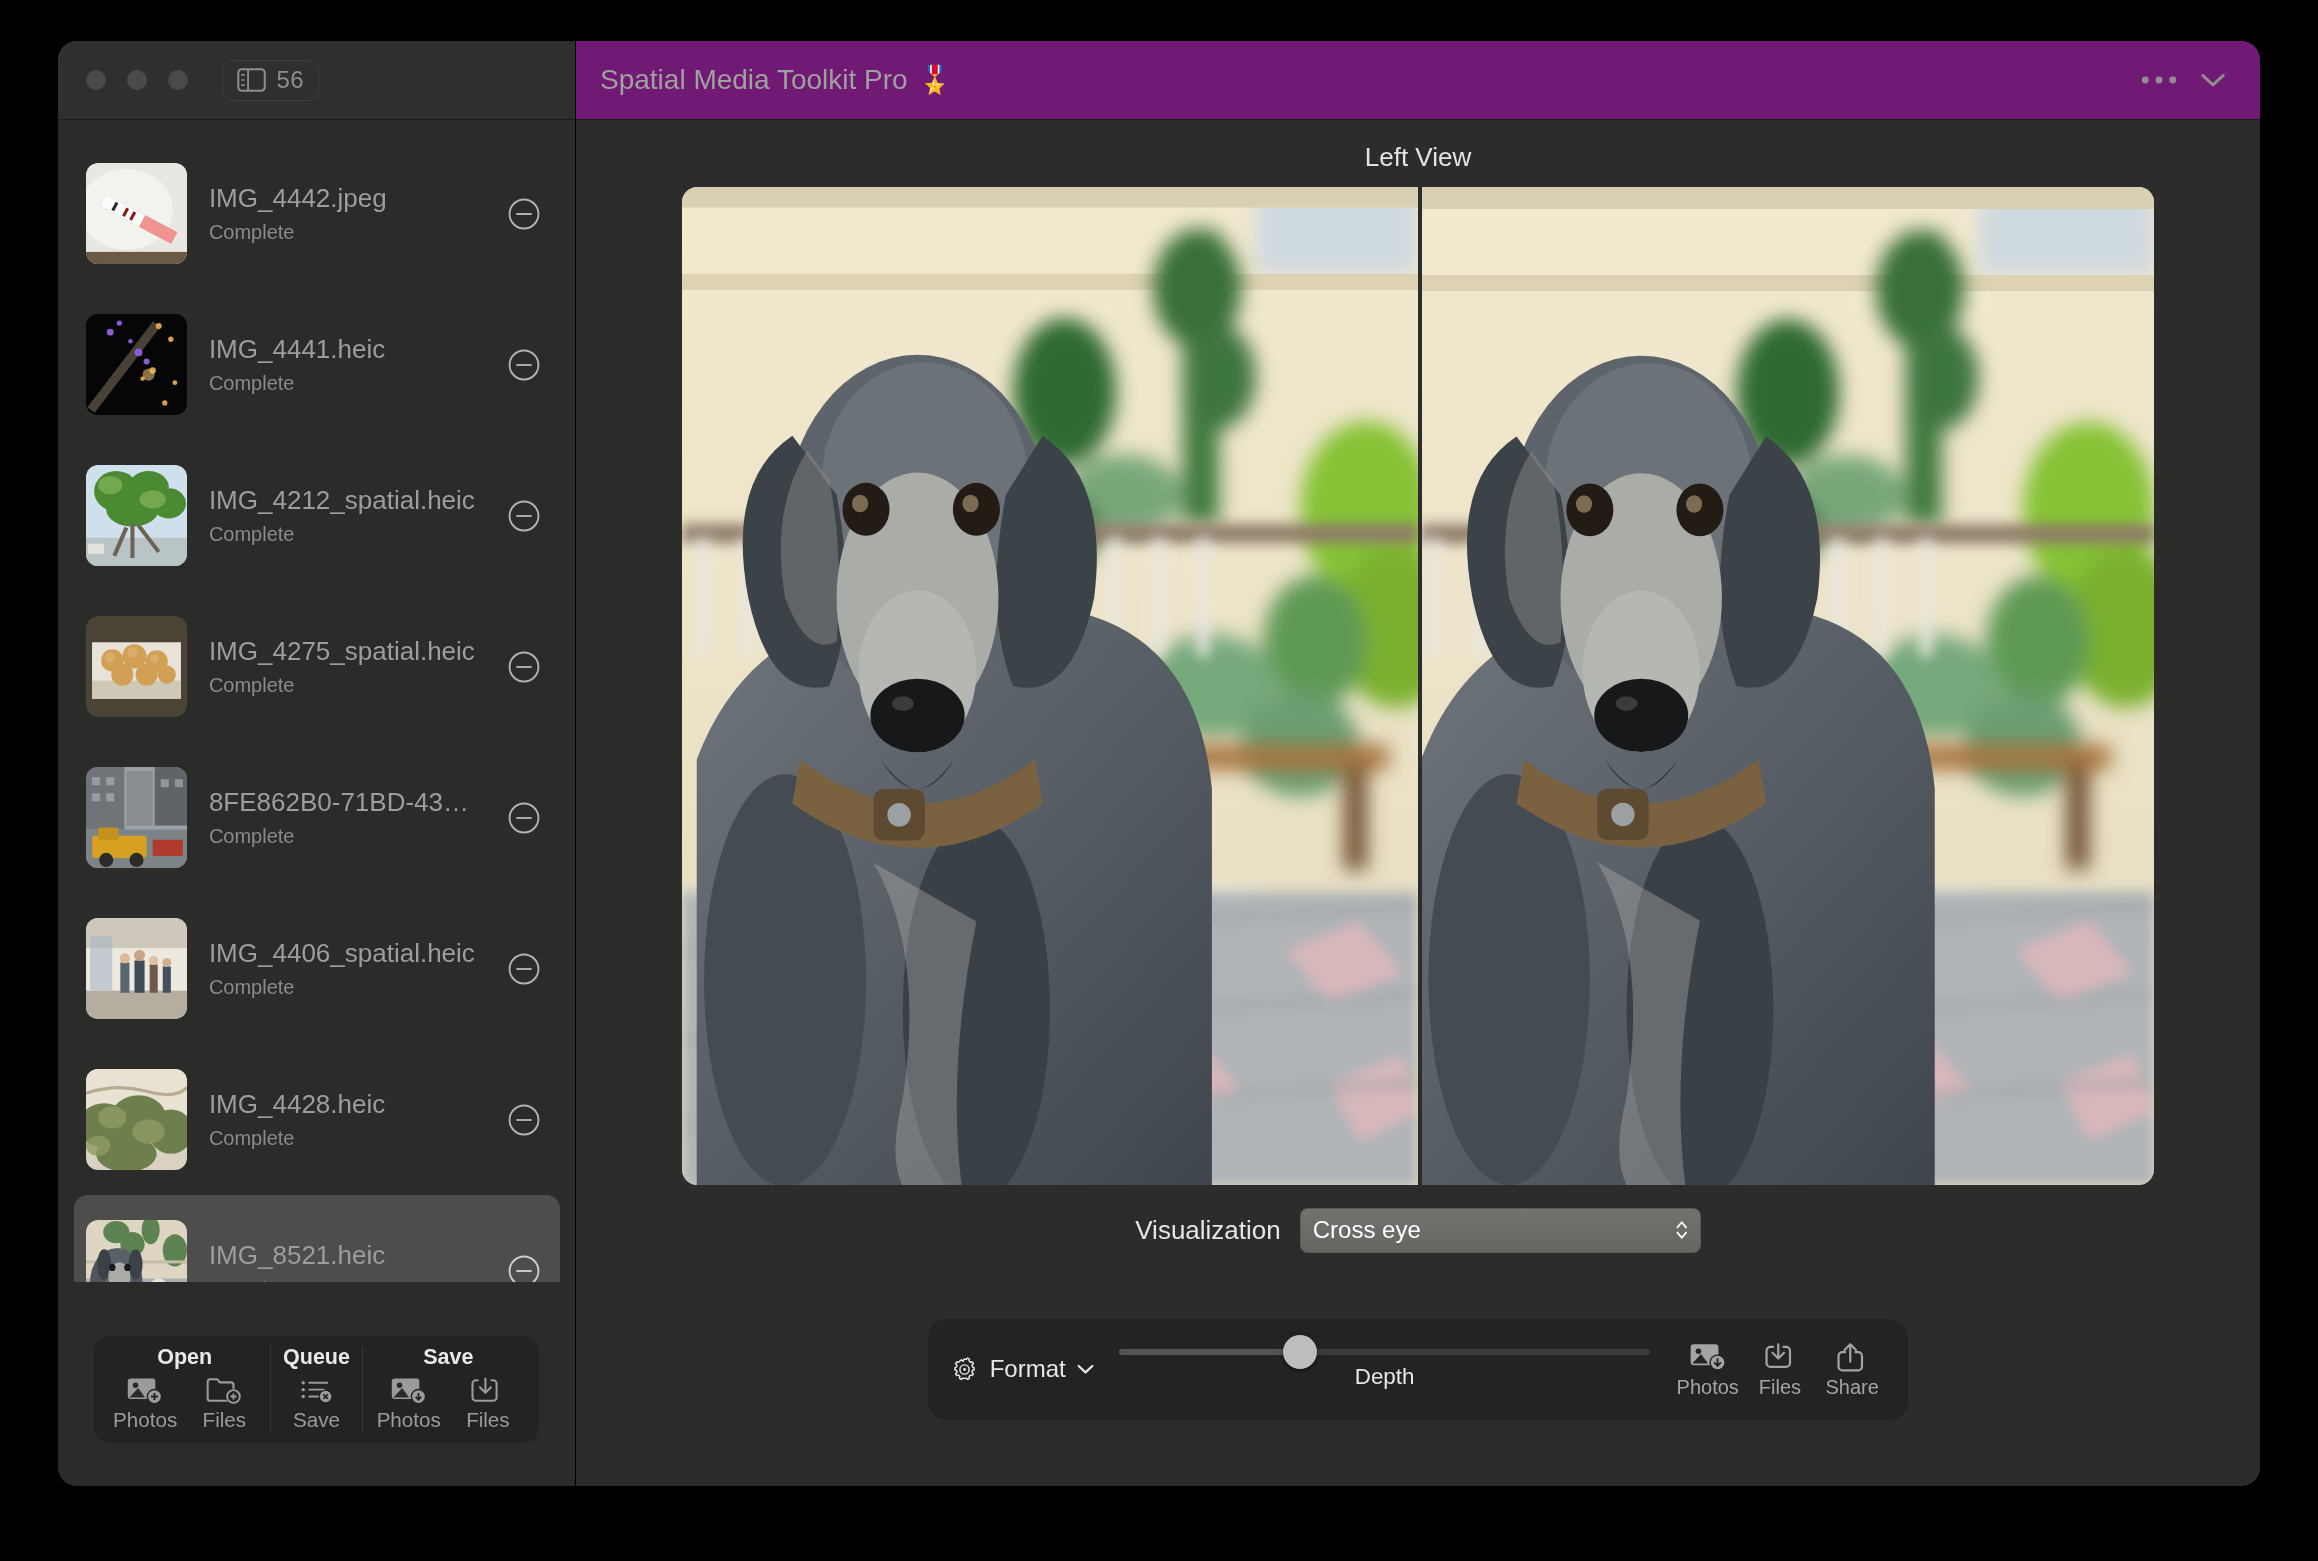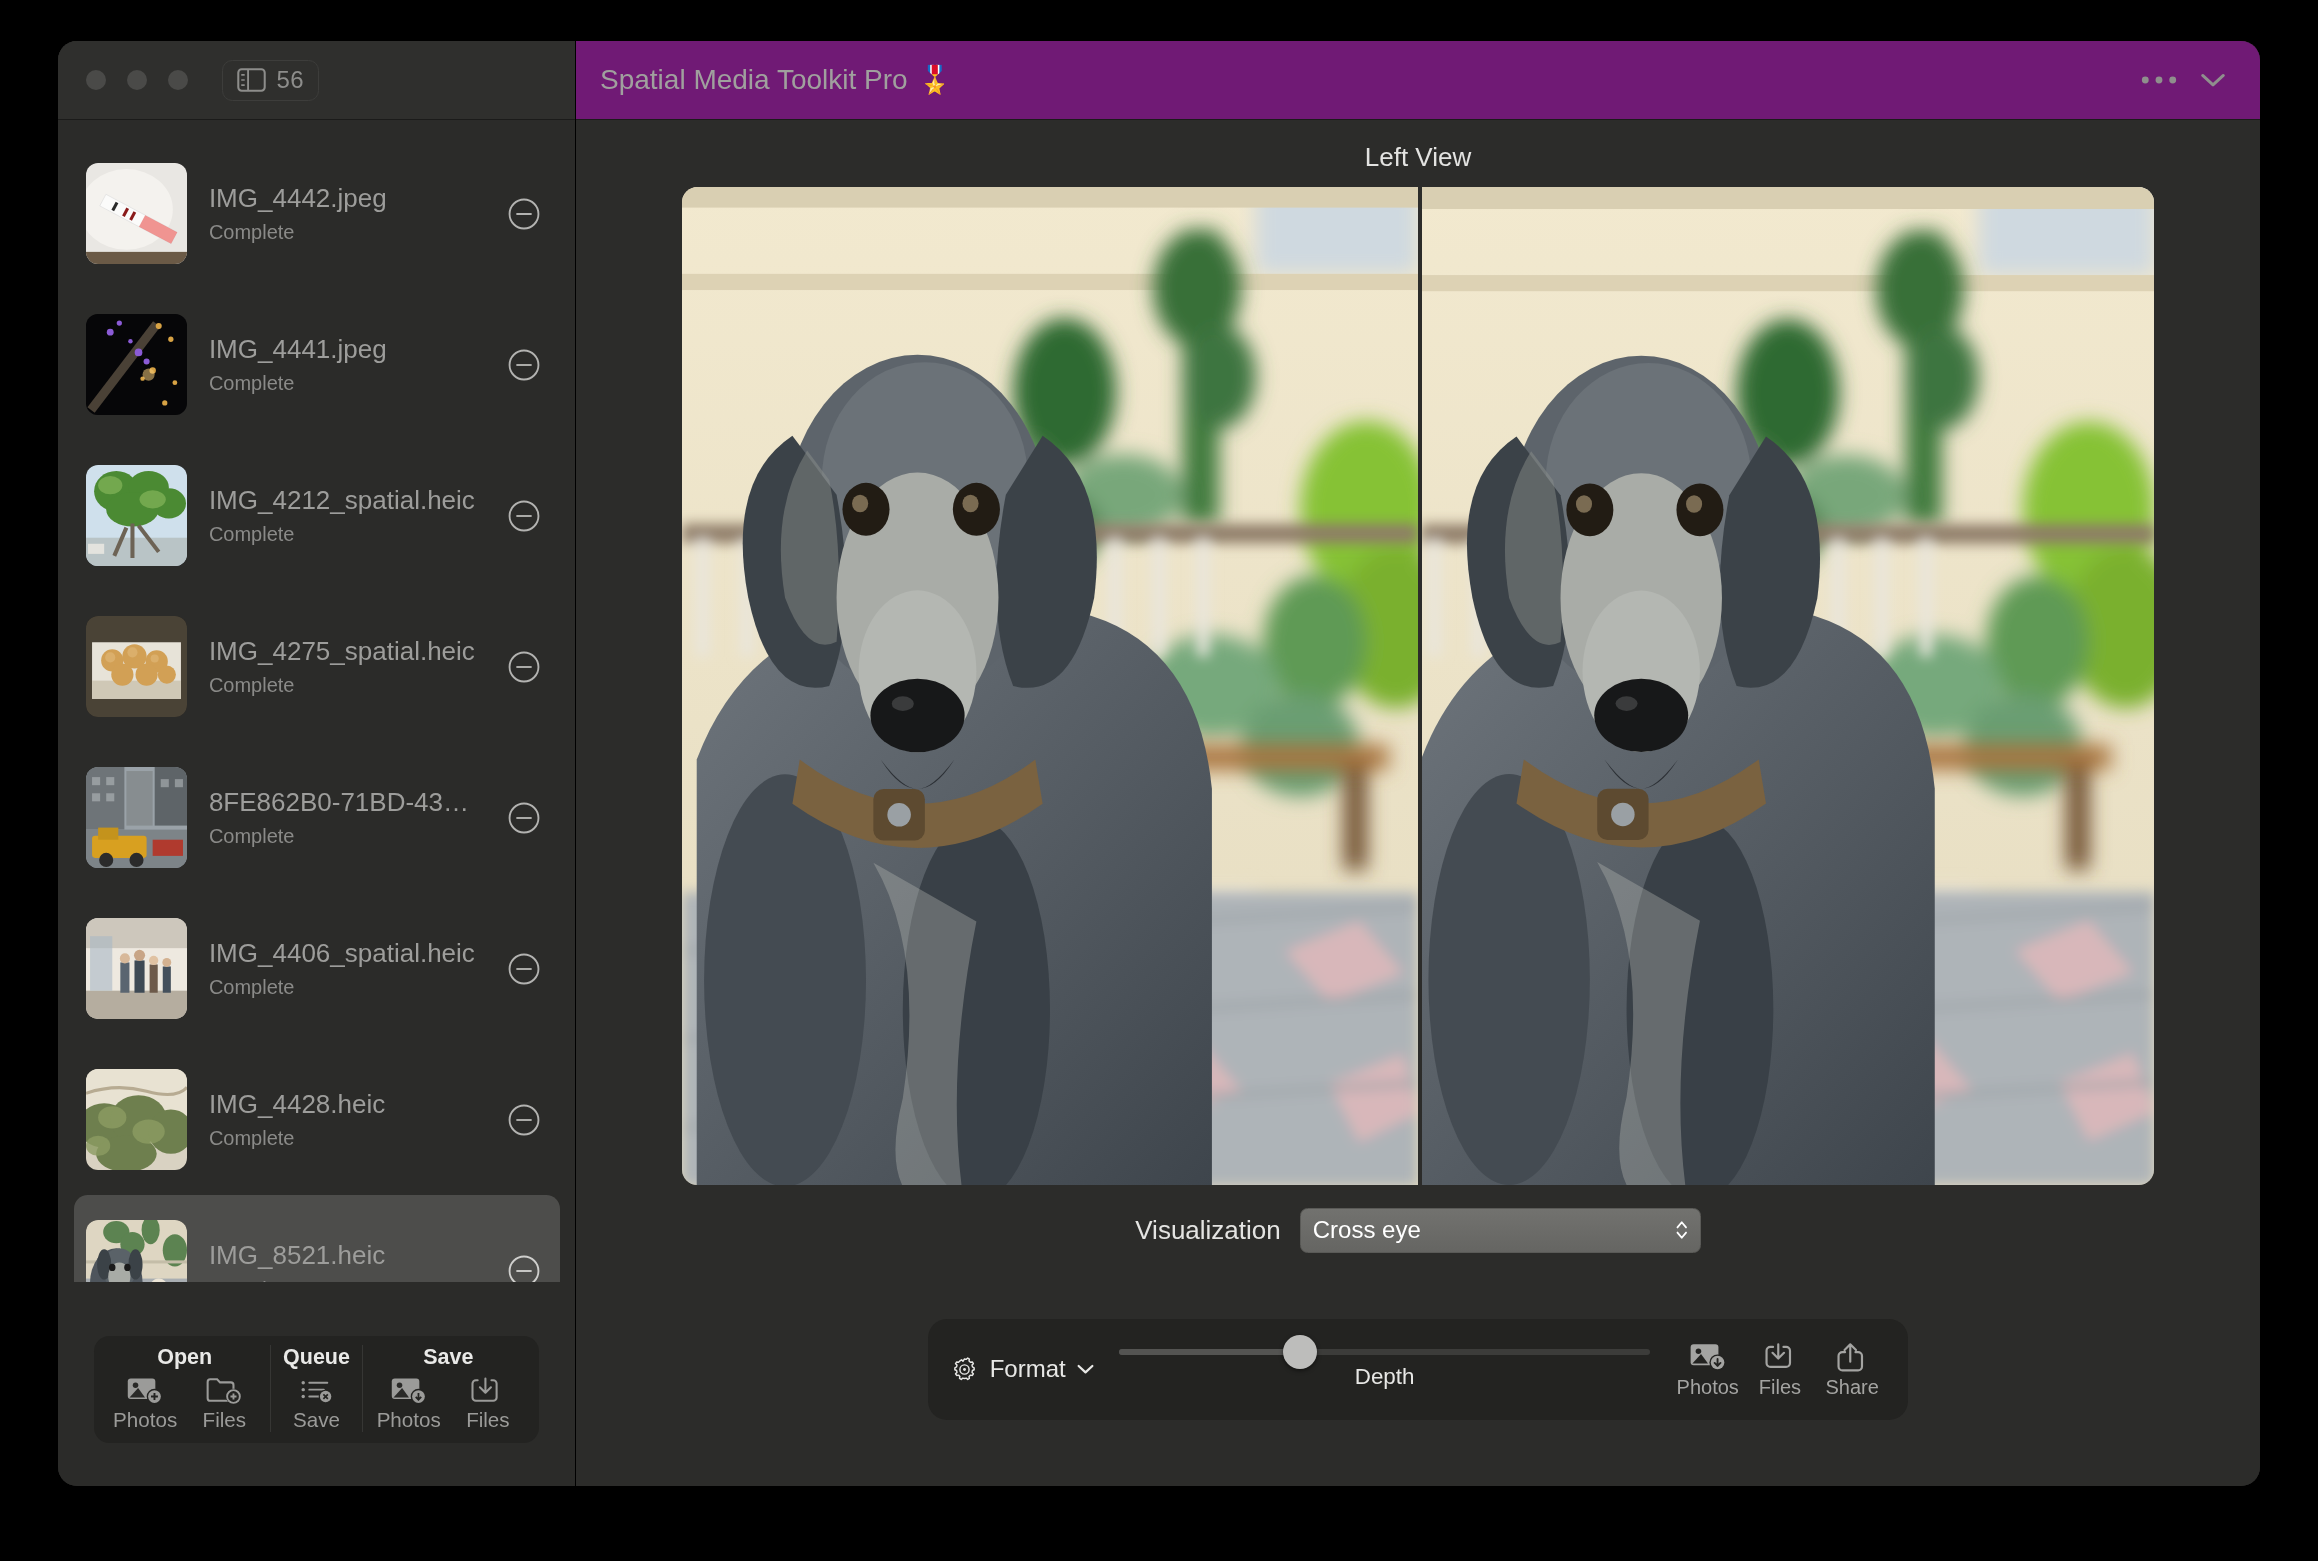--- a/index.html
+++ b/index.html
@@ -278,21 +278,21 @@
                     <circle cx="84" cy="25" r="2.6"></circle>
                   <circle cx="66" cy="56" r="3.2"></circle>
                     <circle cx="88" cy="68" r="2.4"></circle>
                   <circle cx="56" cy="64" r="2.2"></circle>
                     <circle cx="78" cy="88" r="2.6"></circle>
                 </g>
                 <circle cx="62" cy="60" r="6" fill="#f3c978" opacity=".55"></circle>
               </svg>
             </div>
             <div class="file-meta">
-              <div class="file-name">IMG_4441.jpeg</div>
+              <div class="file-name">IMG_4441.heic</div>
               <div class="file-status">Complete</div>
             </div>
             <span class="remove-btn">
               <svg class="ico" width="34" height="34" viewBox="0 0 40 40">
                 <circle cx="20" cy="20" r="17" fill="none" stroke="#b3b3b1" stroke-width="2.2"></circle>
                 <line x1="11" y1="20" x2="29" y2="20" stroke="#b3b3b1" stroke-width="2.2"></line>
               </svg>
             </span>
           </div>
 

